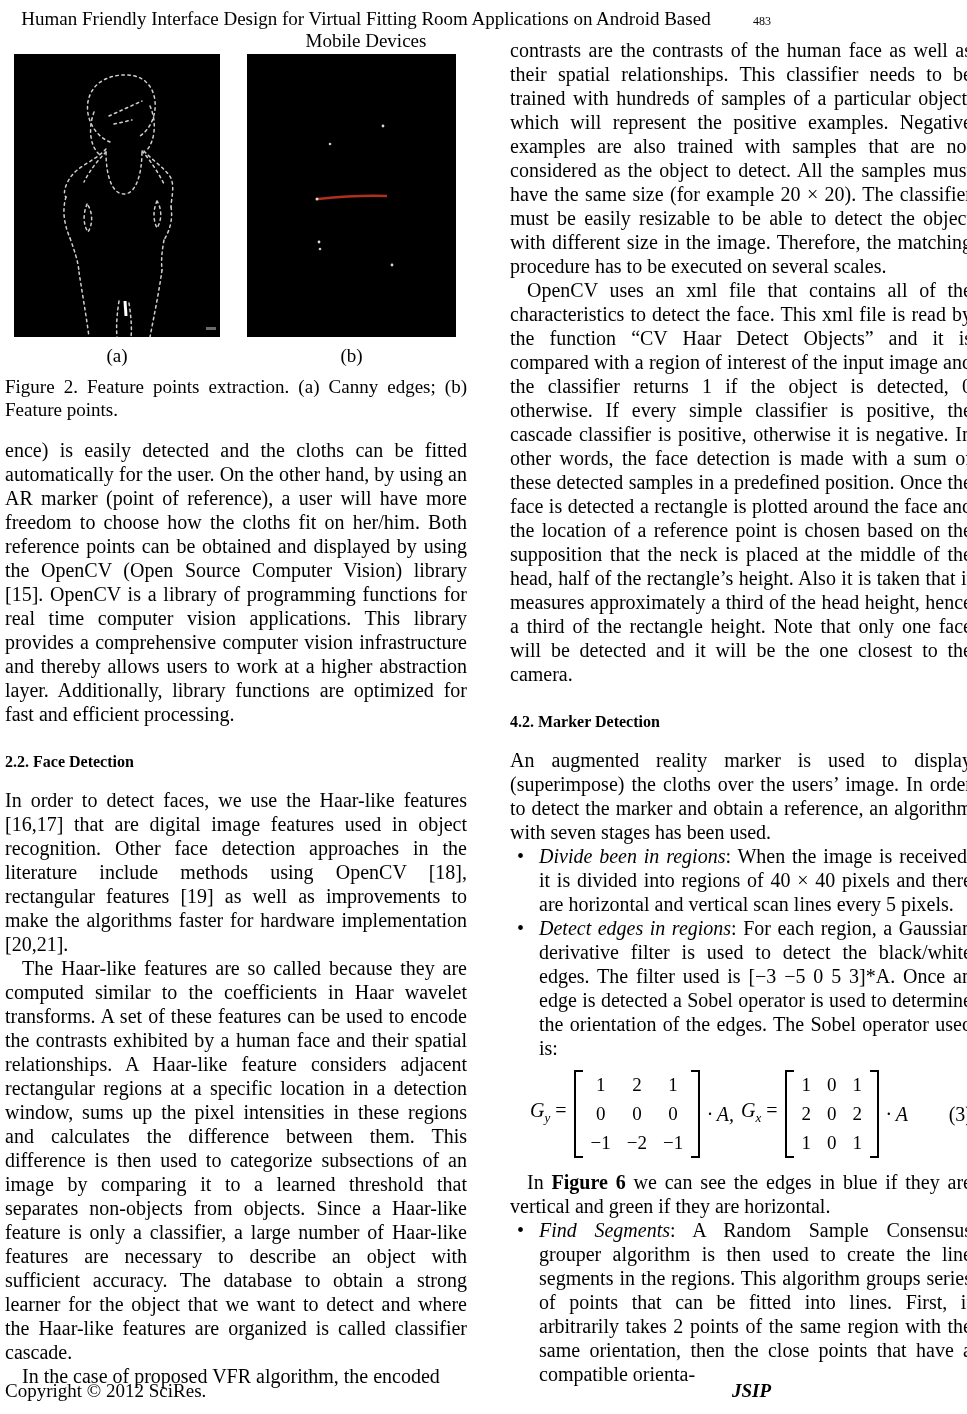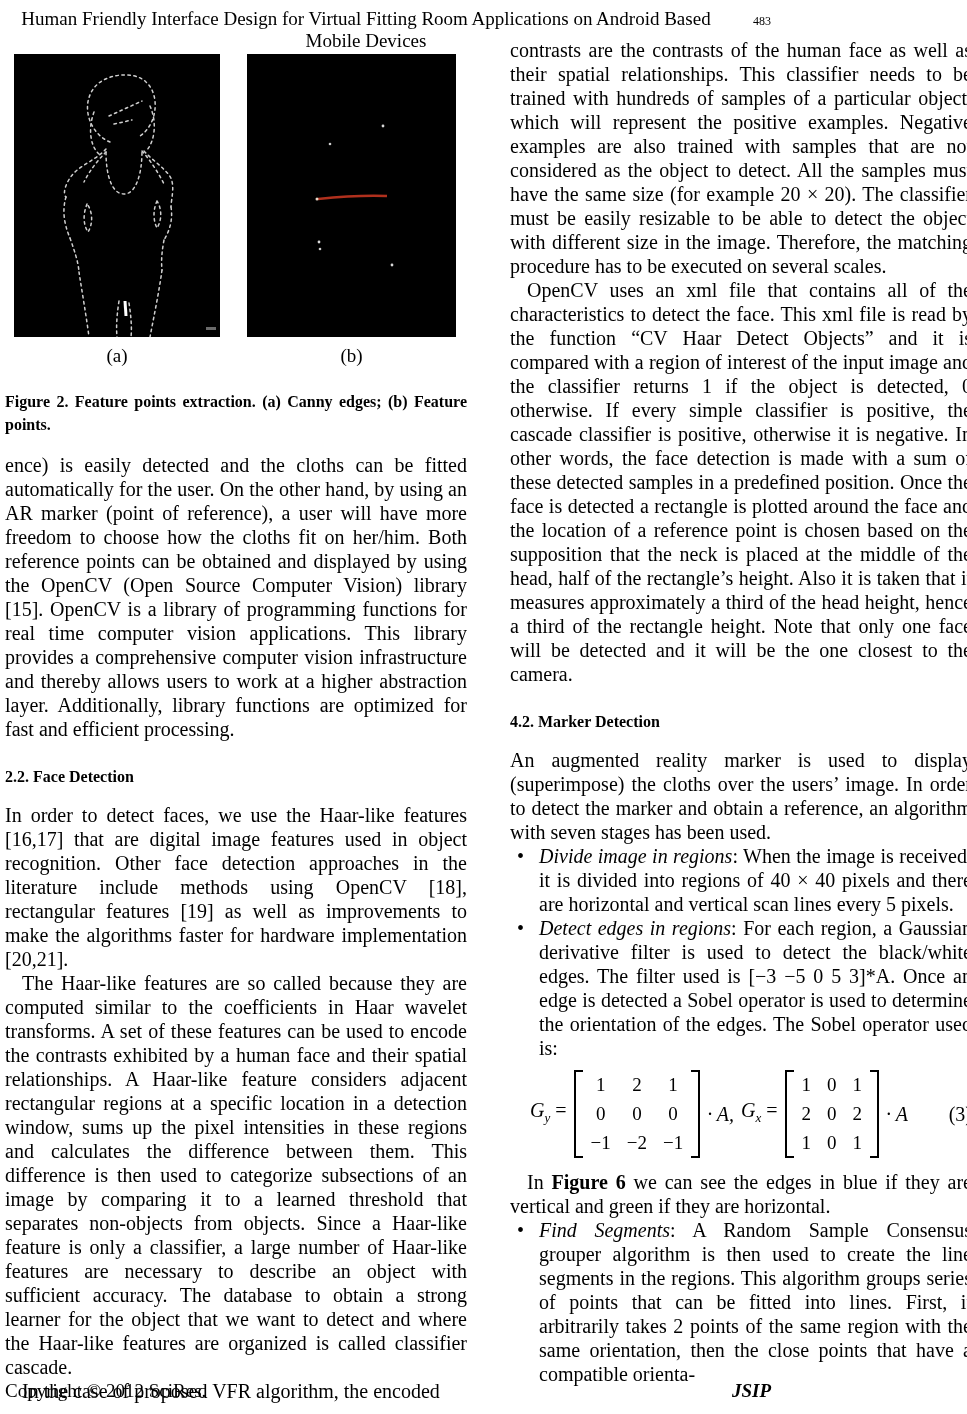--- a/index.html
+++ b/index.html
@@ -36,22 +36,22 @@
     font-weight: bold; font-size: 16px;
     margin: 24px 0 14px 0; text-align: left;
   }
 
   
   .figure-row { display: flex; gap: 27px; margin-left: 9px; }
   .figure-panel { display: flex; flex-direction: column; align-items: center; }
   .figure-panel svg { display: block; background: #000; }
   .figure-label { font-size: 19px; margin-top: 7px; text-align: center; }
   .figure-caption {
-    font-weight: bold; font-size: 16px; line-height: 23px;
-    margin-top: 22px; text-align: justify;
+    font-weight: normal; font-size: 19px; line-height: 23px;
+    margin-top: 7px; text-align: justify;
   }
   .first-para { margin-top: 17px; }
 
   
   .bullet-item { display: flex; margin: 0; }
   .bullet-marker { width: 29px; padding-left: 7px; box-sizing: border-box; }
   .bullet-text { flex: 1; text-align: justify; }
   .lead-italic { font-style: italic; }
   .bold { font-weight: bold; }
 
@@ -173,21 +173,21 @@
 
     <p>contrasts are the contrasts of the human face as well as their spatial relationships. This classifier needs to be trained with hundreds of samples of a particular object, which will represent the positive examples. Negative examples are also trained with samples that are not considered as the object to detect. All the samples must have the same size (for example 20 × 20). The classifier must be easily resizable to be able to detect the object with different size in the image. Therefore, the matching procedure has to be executed on several scales.</p>
     <p class="indent">OpenCV uses an xml file that contains all of the characteristics to detect the face. This xml file is read by the function “CV Haar Detect Objects” and it is compared with a region of interest of the input image and the classifier returns 1 if the object is detected, 0 otherwise. If every simple classifier is positive, the cascade classifier is positive, otherwise it is negative. In other words, the face detection is made with a sum of these detected samples in a predefined position. Once the face is detected a rectangle is plotted around the face and the location of a reference point is chosen based on the supposition that the neck is placed at the middle of the head, half of the rectangle’s height. Also it is taken that it measures approximately a third of the head height, hence a third of the rectangle height. Note that only one face will be detected and it will be the one closest to the camera.</p>
 
     <div class="section-heading">4.2. Marker Detection</div>
 
     <p>An augmented reality marker is used to display (superimpose) the cloths over the users’ image. In order to detect the marker and obtain a reference, an algorithm with seven stages has been used.</p>
 
     <div class="bullet-item">
       <span class="bullet-marker">•</span>
-      <div class="bullet-text"><span class="lead-italic">Divide image in regions</span><span>: When the image is received, it is divided into regions of 40 × 40 pixels and there are horizontal and vertical scan lines every 5 pixels.</span></div>
+      <div class="bullet-text"><span class="lead-italic">Divide been in regions</span><span>: When the image is received, it is divided into regions of 40 × 40 pixels and there are horizontal and vertical scan lines every 5 pixels.</span></div>
     </div>
 
     <div class="bullet-item">
       <span class="bullet-marker">•</span>
       <div class="bullet-text"><span class="lead-italic">Detect edges in regions</span><span>: For each region, a Gaussian derivative filter is used to detect the black/white edges. The filter used is [−3 −5 0 5 3]*A. Once an edge is detected a Sobel operator is used to determine the orientation of the edges. The Sobel operator used is:</span></div>
     </div>
 
     <div class="equation">
       <div class="eq-main">
         <span><span class="eq-var">G</span><sub class="eq-sub">y</sub> <span class="eq-sign">=</span></span>

